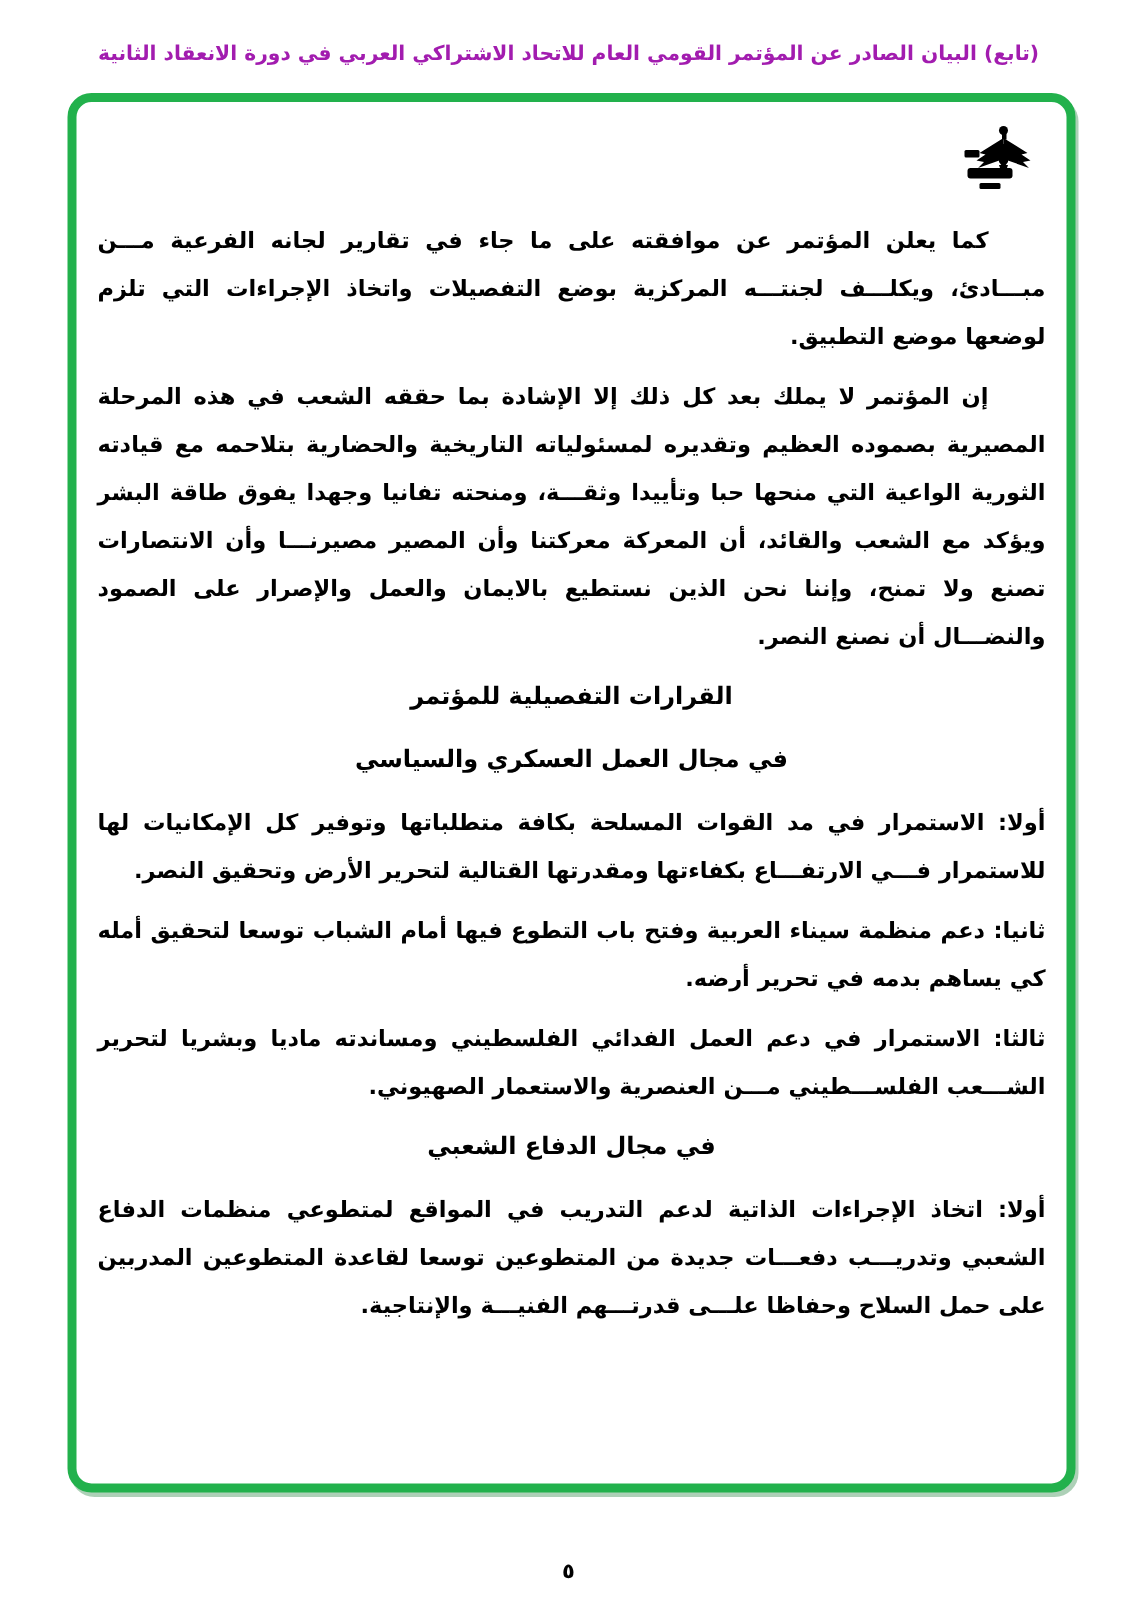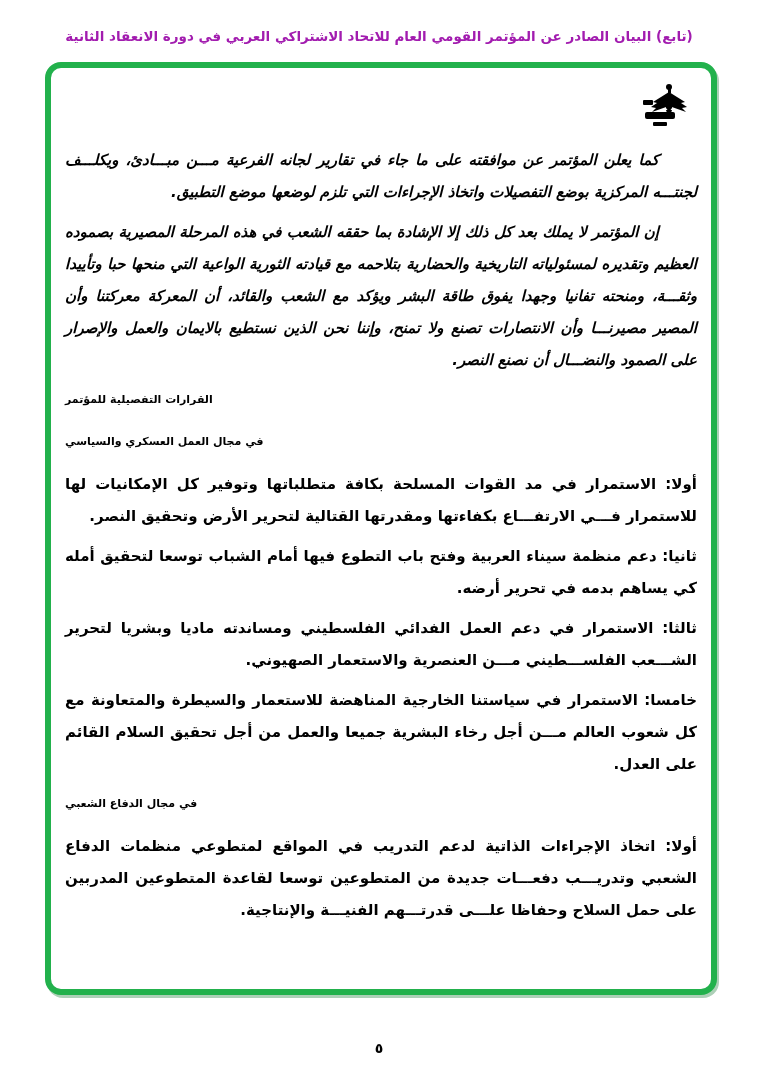--- a/index.html
+++ b/index.html
@@ -47,25 +47,25 @@
     padding: 76px 14px 0 14px;
     font-size: 15px;
     font-weight: bold;
     line-height: 32px;
   }
   .box-content p {
     text-align: justify;
     text-align-last: right;
     margin: 0 0 8px 0;
   }
-  .box-content p.indent { text-indent: 38px; font-style: italic; }
+  .box-content p.indent { text-indent: 38px; }
   .box-content .heading {
-    text-align: left;
+    text-align: center;
     margin: 4px 0 10px 0;
-    font-size: 11px;
+    font-size: 16px;
     font-weight: bold;
     line-height: 32px;
   }
   .page-number {
     position: absolute;
     bottom: 22px;
     left: 0;
     width: 100%;
     text-align: center;
     font-size: 14px;
@@ -100,19 +100,18 @@
   </div>
 
   <div class="box-content">
     <p class="indent">كما يعلن المؤتمر عن موافقته على ما جاء في تقارير لجانه الفرعية مـــن مبـــادئ، ويكلـــف لجنتـــه المركزية بوضع التفصيلات واتخاذ الإجراءات التي تلزم لوضعها موضع التطبيق.</p>
     <p class="indent">إن المؤتمر لا يملك بعد كل ذلك إلا الإشادة بما حققه الشعب في هذه المرحلة المصيرية بصموده العظيم وتقديره لمسئولياته التاريخية والحضارية بتلاحمه مع قيادته الثورية الواعية التي منحها حبا وتأييدا وثقـــة، ومنحته تفانيا وجهدا يفوق طاقة البشر ويؤكد مع الشعب والقائد، أن المعركة معركتنا وأن المصير مصيرنـــا وأن الانتصارات تصنع ولا تمنح، وإننا نحن الذين نستطيع بالايمان والعمل والإصرار على الصمود والنضـــال أن نصنع النصر.</p>
     <div class="heading">القرارات التفصيلية للمؤتمر</div>
     <div class="heading">في مجال العمل العسكري والسياسي</div>
     <p>أولا: الاستمرار في مد القوات المسلحة بكافة متطلباتها وتوفير كل الإمكانيات لها للاستمرار فـــي الارتفـــاع بكفاءتها ومقدرتها القتالية لتحرير الأرض وتحقيق النصر.</p>
     <p>ثانيا: دعم منظمة سيناء العربية وفتح باب التطوع فيها أمام الشباب توسعا لتحقيق أمله كي يساهم بدمه في تحرير أرضه.</p>
     <p>ثالثا: الاستمرار في دعم العمل الفدائي الفلسطيني ومساندته ماديا وبشريا لتحرير الشـــعب الفلســـطيني مـــن العنصرية والاستعمار الصهيوني.</p>
-    <p>خامسا: الاستمرار في سياستنا الخارجية المناهضة للاستعمار والسيطرة والمتعاونة مع كل شعوب العالم مـــن أجل رخاء البشرية جميعا والعمل من أجل تحقيق السلام القائم على العدل.</p>
     <div class="heading">في مجال الدفاع الشعبي</div>
     <p>أولا: اتخاذ الإجراءات الذاتية لدعم التدريب في المواقع لمتطوعي منظمات الدفاع الشعبي وتدريـــب دفعـــات جديدة من المتطوعين توسعا لقاعدة المتطوعين المدربين على حمل السلاح وحفاظا علـــى قدرتـــهم الفنيـــة والإنتاجية.</p>
   </div>
 </div>
 
 <div class="page-number">٥</div>
 
 </body></html>

